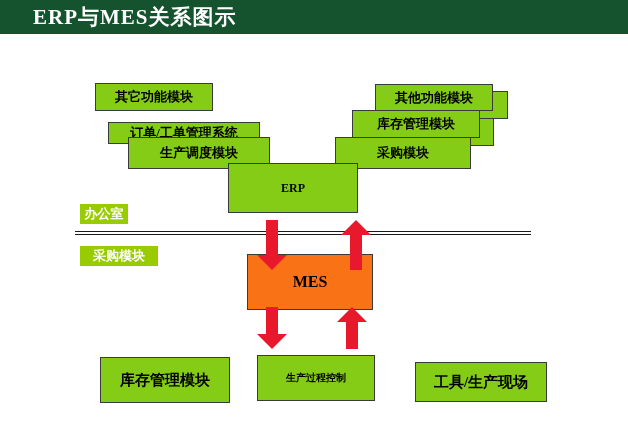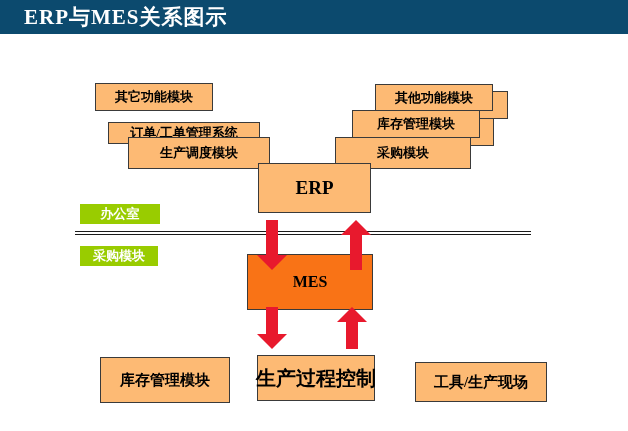--- a/index.html
+++ b/index.html
@@ -4,74 +4,74 @@
 <style>
   html,body{margin:0;padding:0}
   body{
     width:628px;height:431px;position:relative;overflow:hidden;
     background:#ffffff;
     font-family:"Liberation Serif","DejaVu Serif",serif;
   }
   
   .titlebar{
     position:absolute;left:0;top:0;width:628px;height:34px;
-    background:#0c4a6e;color:#ffffff;
+    background:#14532d;color:#ffffff;
     display:flex;align-items:center;
-    padding-left:24px;box-sizing:border-box;
+    padding-left:33px;box-sizing:border-box;
     font-size:21px;font-weight:bold;letter-spacing:1px;
   }
   
   .box{
     position:absolute;box-sizing:border-box;
-    background:#fdba74;border:1px solid #3a3a3a;
+    background:#84cc16;border:1px solid #3a3a3a;
     display:flex;align-items:center;justify-content:center;
     font-size:13px;font-weight:bold;color:#000;
     white-space:nowrap;
   }
   
   .l1{left:95px;top:83px;width:118px;height:28px}
   .l2{left:108px;top:122px;width:152px;height:22px}
   .l3{left:128px;top:137px;width:142px;height:32px}
   
   .rs1{left:392px;top:91px;width:116px;height:28px}
   .rs2{left:368px;top:118px;width:126px;height:28px}
   .r1{left:375px;top:84px;width:118px;height:27px}
   .r2{left:352px;top:110px;width:128px;height:28px}
   .r3{left:335px;top:137px;width:136px;height:32px}
   
-  .erp{left:258px;top:163px;width:113px;height:50px;font-size:19px}
+  .erp{left:228px;top:163px;width:130px;height:50px;font-size:12px}
   .mes{left:247px;top:254px;width:126px;height:56px;font-size:16px;background:#f97316}
   
   .zone{
     position:absolute;box-sizing:border-box;
     background:#99cc00;color:#ffffff;
     display:flex;align-items:center;justify-content:center;
     font-size:13px;font-weight:bold;
     font-family:"Liberation Sans","DejaVu Sans",sans-serif;
   }
-  .office{left:80px;top:204px;width:80px;height:20px}
+  .office{left:80px;top:204px;width:48px;height:20px}
   .shopfloor{left:80px;top:246px;width:78px;height:20px}
   
   .divider{
     position:absolute;left:75px;top:231px;width:456px;height:4px;
     border-top:1px solid #1a1a1a;border-bottom:1px solid #1a1a1a;
     box-sizing:border-box;
   }
   
   .arrow{position:absolute;width:30px;display:flex;flex-direction:column;align-items:center}
   .arrow .shaft{width:12px;flex:1;background:#e8192d}
   .head-down{width:0;height:0;border-left:15px solid transparent;border-right:15px solid transparent;border-top:15px solid #e8192d}
   .head-up{width:0;height:0;border-left:15px solid transparent;border-right:15px solid transparent;border-bottom:15px solid #e8192d}
   .a1{left:257px;top:220px;height:50px}
   .a2{left:341px;top:220px;height:50px}
   .a3{left:257px;top:307px;height:42px}
   .a4{left:337px;top:307px;height:42px}
   
   .b1{left:100px;top:357px;width:130px;height:46px;font-size:15px}
-  .b2{left:257px;top:355px;width:118px;height:46px;font-size:20px}
+  .b2{left:257px;top:355px;width:118px;height:46px;font-size:10px}
   .b3{left:415px;top:362px;width:132px;height:40px;font-size:15px}
 </style>
 </head>
 <body>
 
 <div class="titlebar">
   <span>ERP与MES关系图示</span>
 </div>
 
 <div class="box rs1"></div>

